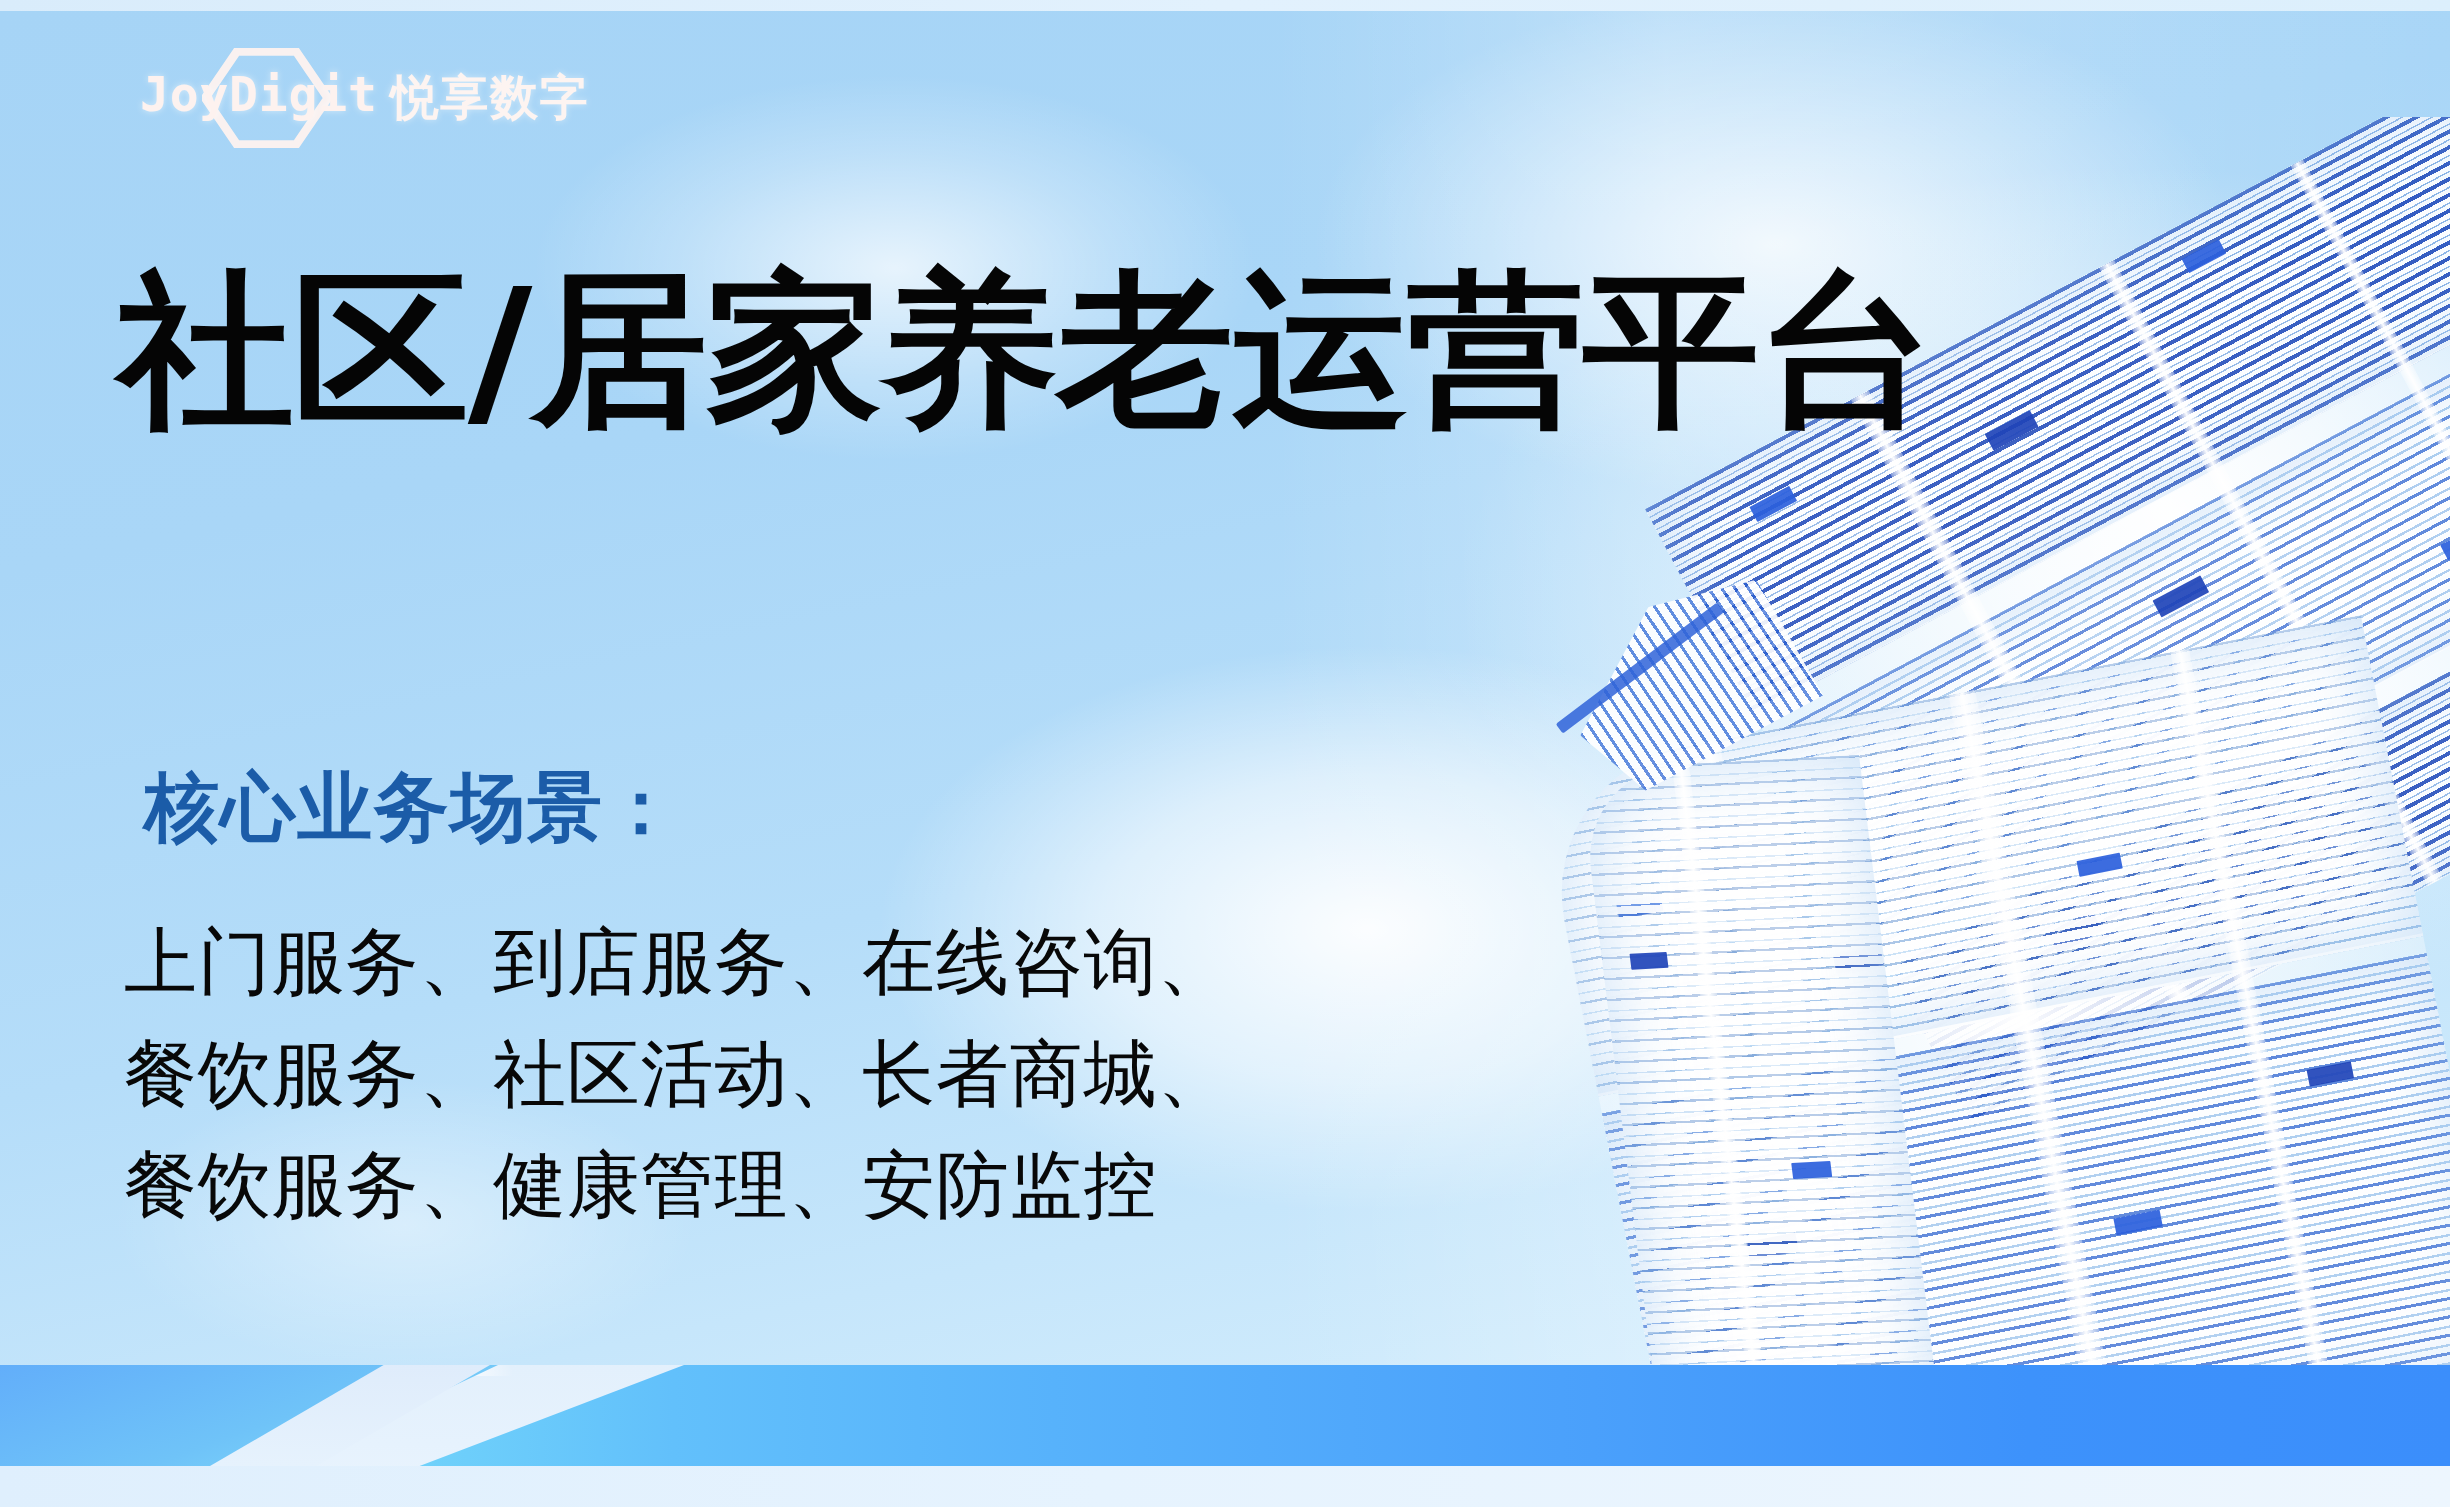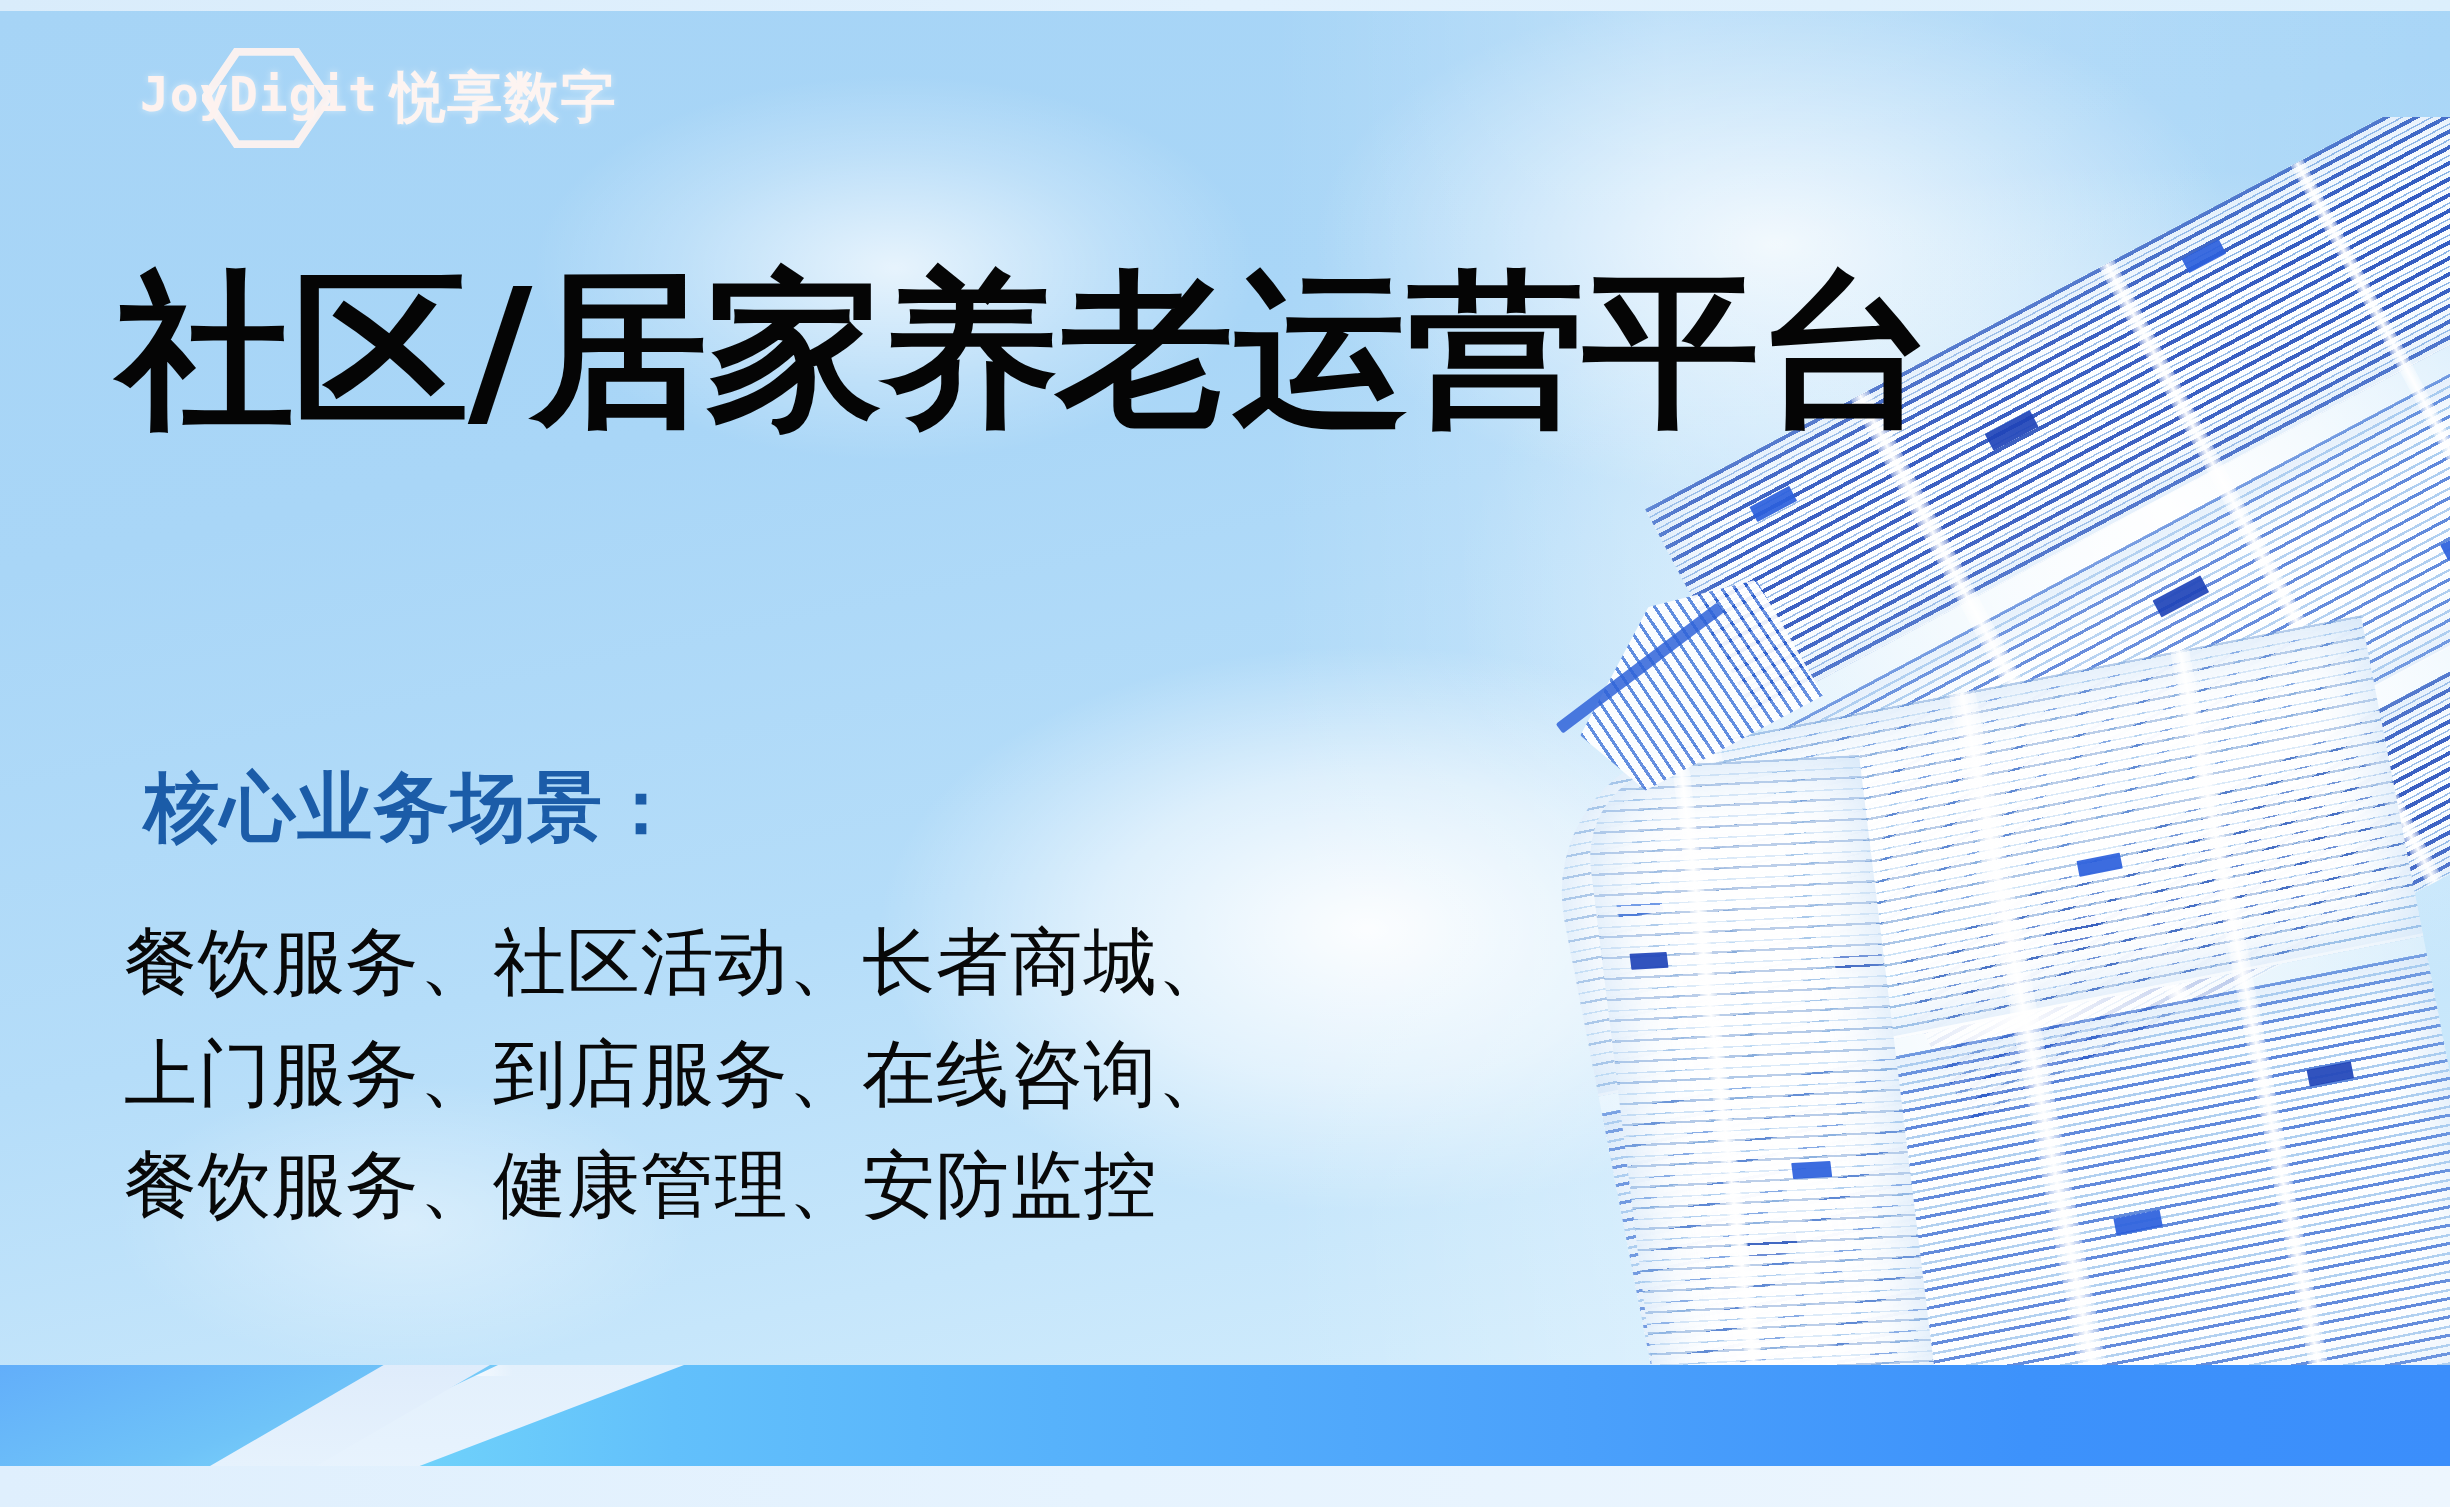--- a/index.html
+++ b/index.html
@@ -123,21 +123,21 @@
   .hexa svg{display:block;}
   .logo-word{
     position:absolute;left:0;top:18.7px;
     font-family:"DejaVu Sans Mono","Liberation Mono",monospace;
     font-weight:700;font-size:48px;letter-spacing:0.8px;
     color:#fdf2ef;line-height:1;white-space:nowrap;
     text-shadow:0 0 7.8px rgba(255,255,255,.55);
   }
   .logo-cn{
     font-family:"DejaVu Sans","Liberation Sans",sans-serif;
-    font-weight:700;font-size:55px;letter-spacing:1.6px;
+    font-weight:700;font-size:48px;letter-spacing:1.6px;
     color:#fdf4f1;white-space:nowrap;margin-left:-9.3px;
     text-shadow:0 0 7.8px rgba(255,255,255,.5);
   }
 
   
   .title{
     position:absolute;left:117px;top:257px;
     font-family:"DejaVu Sans","Liberation Sans",sans-serif;
     font-weight:700;font-size:167px;line-height:1.12;
     letter-spacing:-1.6px;color:#050505;white-space:nowrap;
@@ -261,22 +261,22 @@
       <div class="logo-word">JoyDigit</div>
     </div>
     <div class="logo-cn">悦享数字</div>
   </div>
 
   <div class="title">社区/居家养老运营平台</div>
 
   <div class="heading">核心业务场景：</div>
 
   <div class="body-lines">
+    <div>上门服务、到店服务、在线咨询、</div>
     <div>餐饮服务、社区活动、长者商城、</div>
-    <div>上门服务、到店服务、在线咨询、</div>
     <div>餐饮服务、健康管理、安防监控</div>
   </div>
 
   <div class="band">
     <div class="band-bg"></div>
     <div class="band-cloud"></div>
     <div class="band-blue-left"></div>
     <div class="band-blue-right"></div>
     <div class="band-slash"></div>
     <div class="band-bottom-strip"></div>

